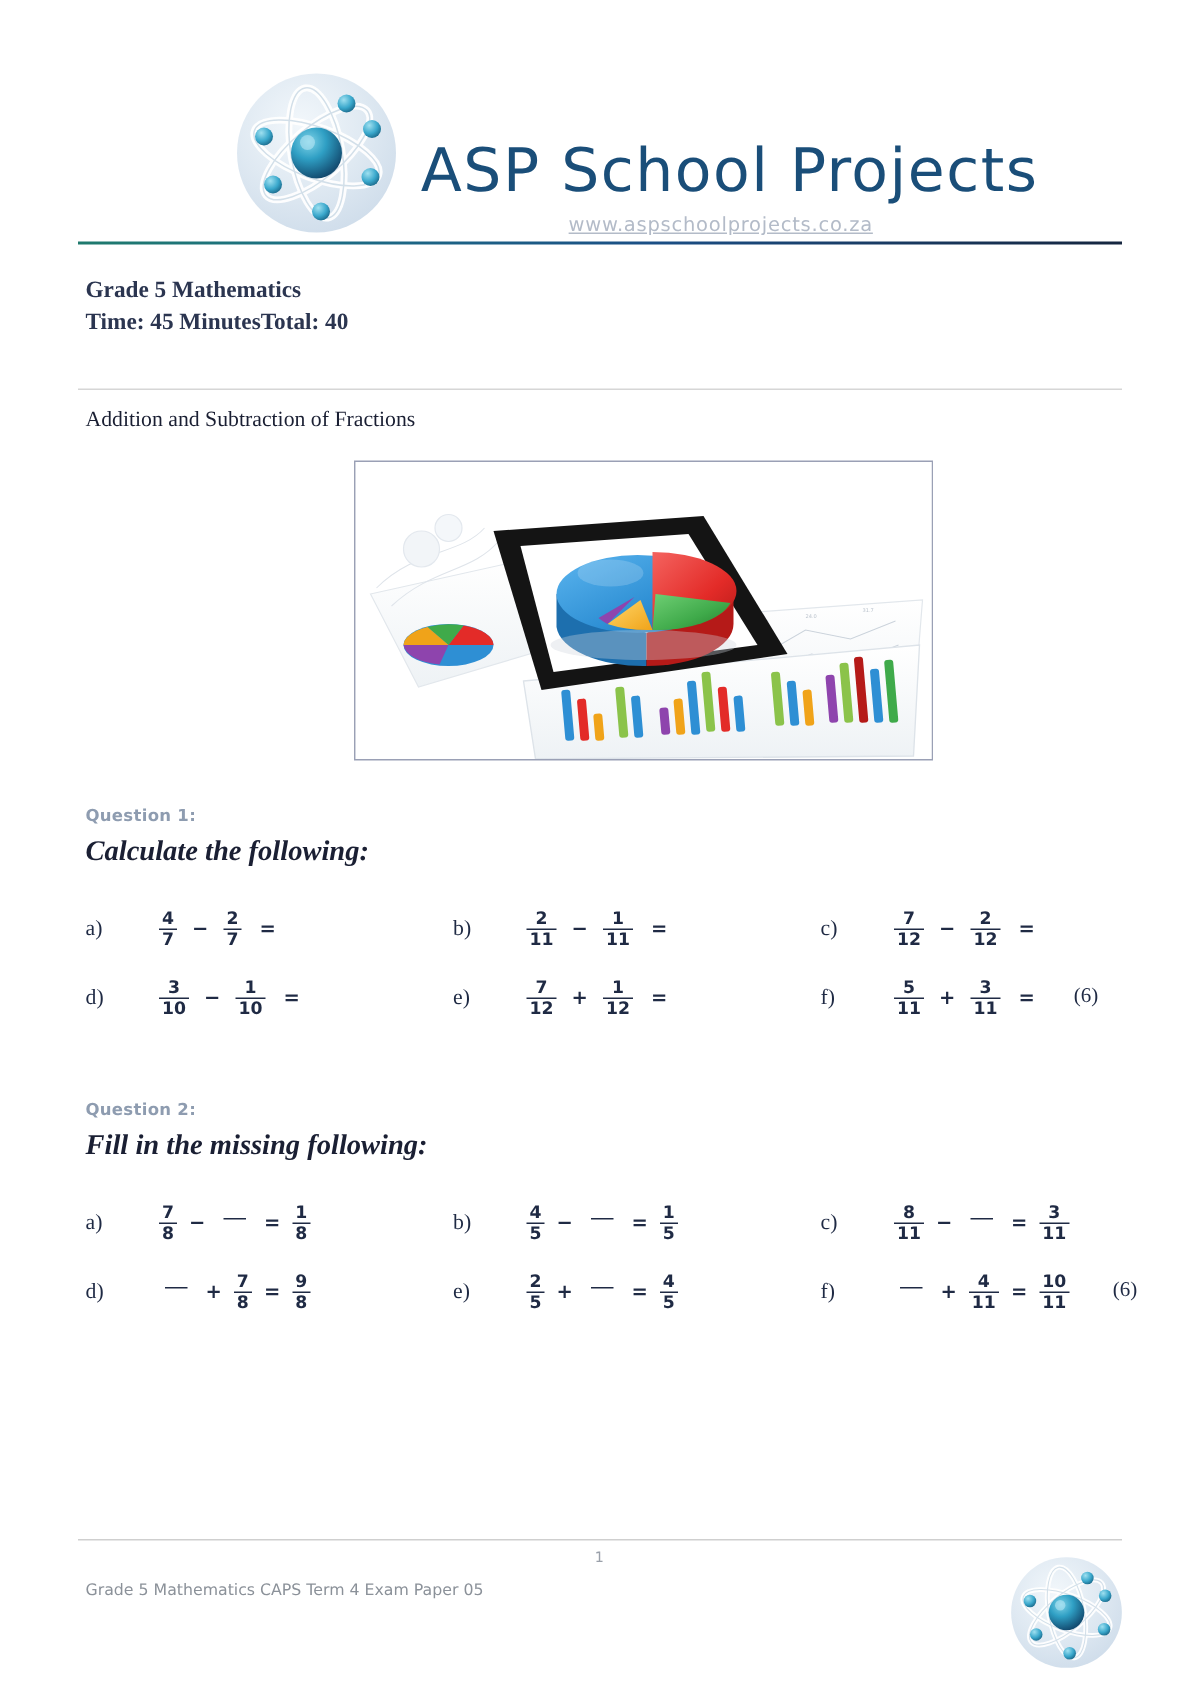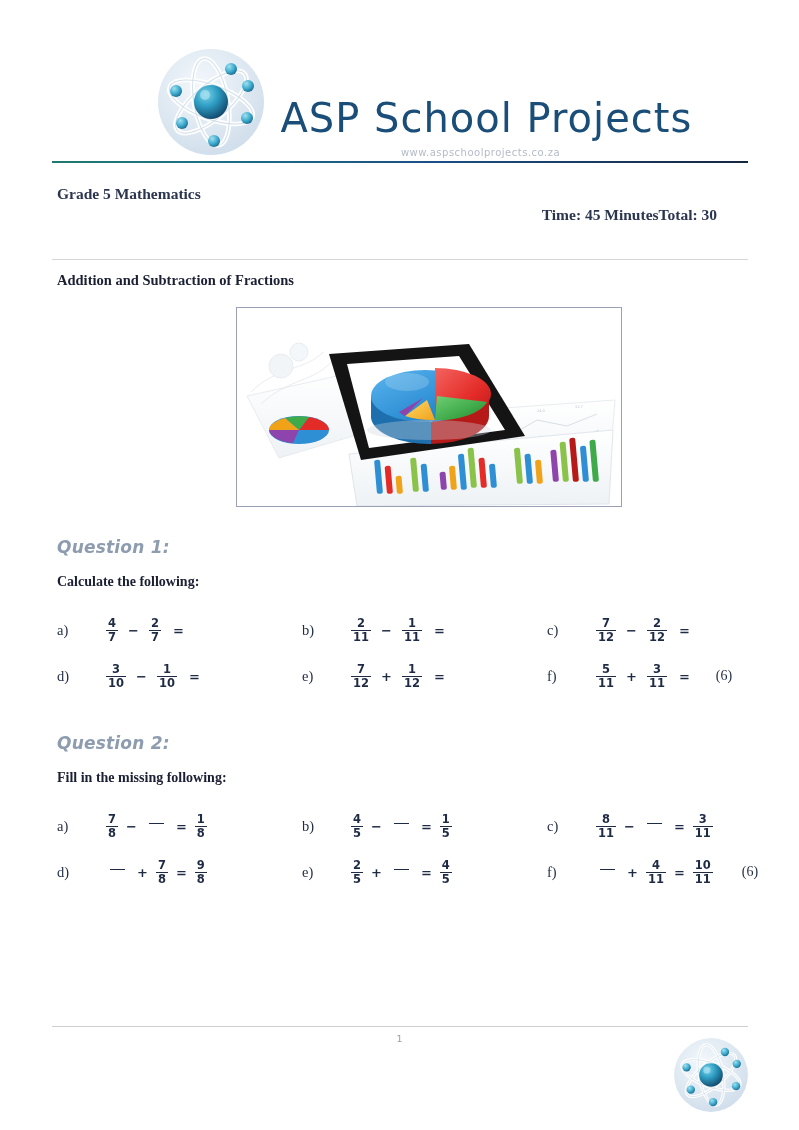--- a/index.html
+++ b/index.html
@@ -52,24 +52,25 @@
   .brand-tagline {
     font-family: "DejaVu Sans", sans-serif;
     font-size: 11.5px;
     letter-spacing: 0.6px;
     color: #9aa4b4;
     margin-top: 12px;
     white-space: nowrap;
   }
   .brand-url {
     font-family: "DejaVu Sans", sans-serif;
-    font-size: 10px;
+    font-size: 13px;
     letter-spacing: 0.5px;
     color: #b3bbc8;
     margin-top: 9px;
+    text-decoration: underline;
   }
 
   
   .rule-top {
     position: absolute;
     left: 52px;
     top: 161px;
     width: 696px;
     height: 2px;
     background: linear-gradient(to right, #1f7a6d 0%, #1d6f84 22%, #1b4f86 55%, #16263f 100%);
@@ -97,31 +98,31 @@
     left: 57px;
     top: 183px;
     width: 692px;
     font-size: 15.5px;
     line-height: 21px;
     color: #2b3550;
     font-weight: bold;
   }
   .meta-row {
     display: flex;
-    justify-content: flex-end;
+    justify-content: flex-start;
     width: 660px;
   }
   .meta-line { white-space: nowrap; }
 
   .topic {
     position: absolute;
     left: 57px;
     top: 272px;
     font-size: 14.5px;
-    font-weight: bold;
+    font-weight: normal;
     color: #1a1f33;
   }
 
   
   .hero {
     position: absolute;
     left: 236px;
     top: 307px;
     width: 386px;
     height: 200px;
@@ -132,31 +133,31 @@
   }
   .hero svg { display: block; }
 
   
   .qblock { position: absolute; left: 57px; width: 692px; }
   #question-1 { top: 537px; }
   #question-2 { top: 733px; }
 
   .q-label {
     font-family: "DejaVu Sans", sans-serif;
-    font-size: 17px;
+    font-size: 11px;
     font-weight: bold;
     color: #8e9cb0;
     letter-spacing: 0.2px;
-    font-style: italic;
   }
   .q-instruction {
-    font-size: 14px;
+    font-size: 19px;
     font-weight: bold;
     color: #1a1f33;
-    margin-top: 17px;
+    margin-top: 7px;
+    font-style: italic;
   }
 
   .q-rows { margin-top: 17px; }
   .q-row {
     display: flex;
     align-items: center;
     height: 46px;
   }
   .q-item {
     display: flex;
@@ -300,21 +301,21 @@
     <div class="brand-url">www.aspschoolprojects.co.za</div>
   </div>
 </div>
 
 <div class="rule-top"></div>
 
 <div class="meta">
   <div class="meta-line">Grade 5 Mathematics</div>
   <div class="meta-row">
     <span class="meta-line">Time:  45 Minutes</span>
-    <span class="meta-line">Total:  30</span>
+    <span class="meta-line">Total:  40</span>
   </div>
 </div>
 
 <div class="rule-thin"></div>
 
 <div class="topic">Addition and Subtraction of Fractions</div>
 
 <div class="hero">
   <svg viewBox="0 0 386 200" width="386" height="200" aria-hidden="true">
     <defs>
@@ -625,20 +626,21 @@
         </span>
         <span class="marks">(6)</span>
       </div>
     </div>
   </div>
 </div>
 
 <div class="rule-footer"></div>
 <div class="page-number">1</div>
 <div class="footer-text">
+  <div>Grade 5 Mathematics CAPS Term 4 Exam Paper 05</div>
 </div>
 <div class="footer-logo">
   <svg viewBox="0 0 112 112" width="78" height="78" aria-hidden="true">
     <circle cx="56" cy="56" r="53" fill="url(#bgG)"></circle>
     <g fill="none" stroke="#ffffff" stroke-width="4.6" opacity="0.95">
       <ellipse cx="56" cy="56" rx="44" ry="17" transform="rotate(20 56 56)"></ellipse>
       <ellipse cx="56" cy="56" rx="44" ry="17" transform="rotate(80 56 56)"></ellipse>
       <ellipse cx="56" cy="56" rx="44" ry="17" transform="rotate(140 56 56)"></ellipse>
     </g>
     <g fill="none" stroke="#c8d8e4" stroke-width="1" opacity="0.8">

